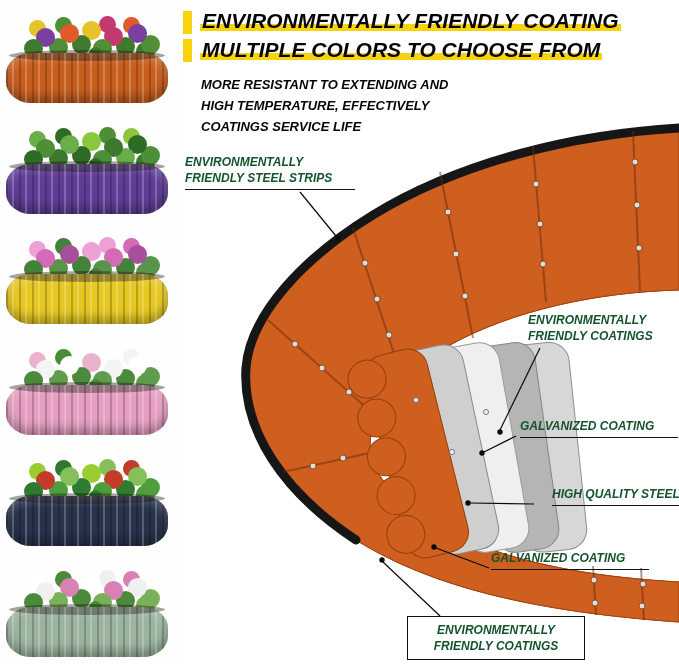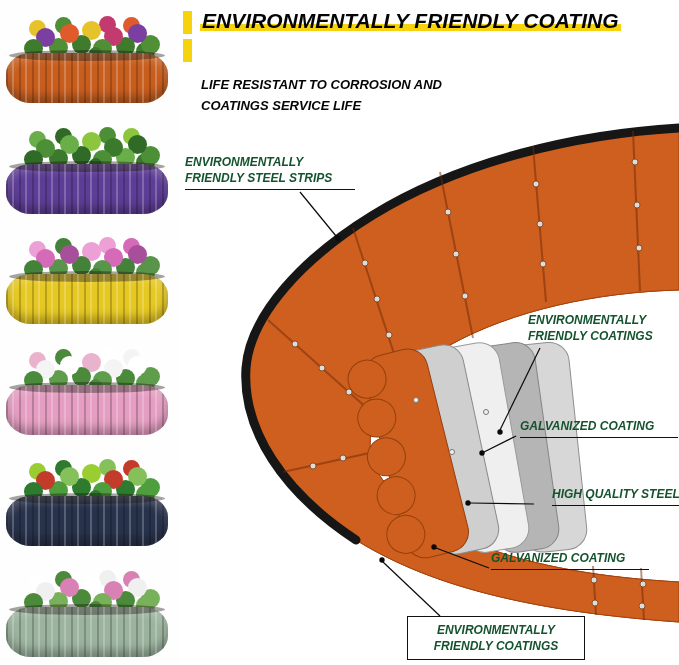--- a/index.html
+++ b/index.html
@@ -132,23 +132,25 @@
           <div class="rim"></div>
           <div class="ridges"></div>
         </div>
     </div>
   </div>
 
   <div class="accent-bar bar1"></div>
   <div class="accent-bar bar2"></div>
   <div class="title">
     <div><span class="hl">ENVIRONMENTALLY FRIENDLY COATING</span></div>
+    <div><span class="hl">MULTIPLE COLORS TO CHOOSE FROM</span></div>
   </div>
   <div class="subtitle">
-    <div>LIFE RESISTANT TO CORROSION AND</div>
+    <div>MORE RESISTANT TO EXTENDING AND</div>
+    <div>HIGH TEMPERATURE, EFFECTIVELY</div>
     <div>COATINGS SERVICE LIFE</div>
   </div>
 
   <div class="callout rubber-label underlined">
     <div>ENVIRONMENTALLY</div>
     <div>FRIENDLY STEEL STRIPS</div>
   </div>
   <div class="callout coatings-top-label">
     <div>ENVIRONMENTALLY</div>
     <div>FRIENDLY COATINGS</div>

